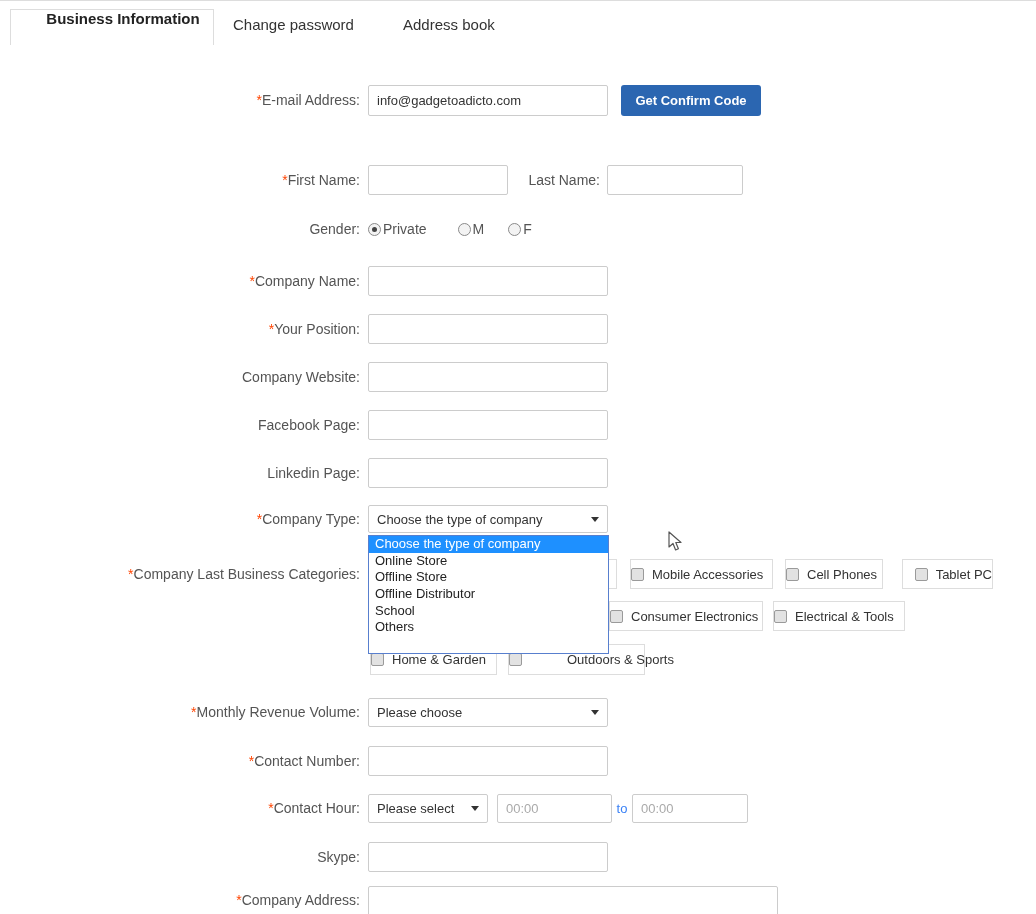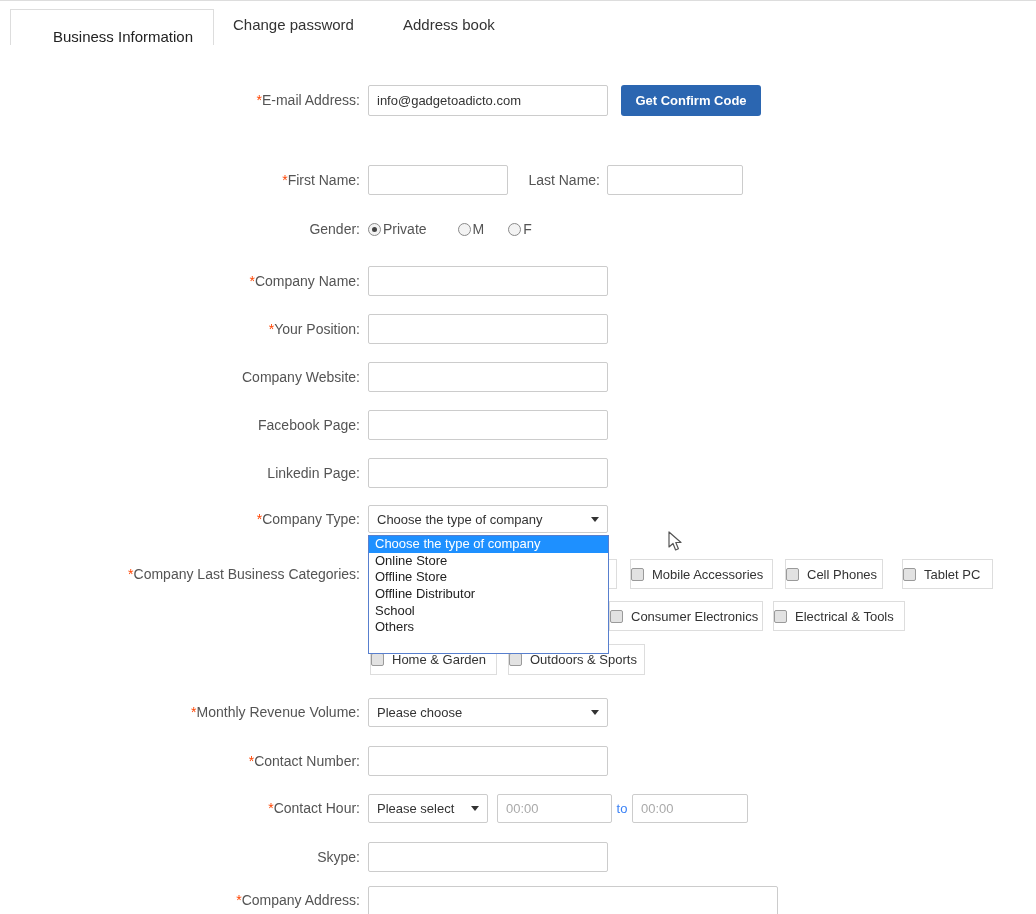--- a/index.html
+++ b/index.html
@@ -3,22 +3,22 @@
 <meta charset="utf-8">
 <style>
   * { margin:0; padding:0; box-sizing:border-box; }
   html,body { width:1036px; height:914px; background:#fff; overflow:hidden;
               font-family:"Liberation Sans", sans-serif; position:relative; }
 
   
   .tab-divider { position:absolute; left:0; top:44; width:1036px; height:1px; background:#ddd; }
   .tab-active { position:absolute; left:10; top:9px; left:10px; width:204px; height:36px;
                 background:#fff; border:1px solid #ddd; border-bottom:none; z-index:2;
-                display:flex; align-items:flex-end; justify-content:center;
-                font-size:15px; font-weight:normal; color:#222; cursor:default;padding-left:22px; }
+                display:flex; align-items:flex-start; justify-content:center;
+                font-size:15px; font-weight:bold; color:#222; cursor:default;padding-left:22px; }
   .tab-link { position:absolute; top:16px; font-size:15px; color:#333; cursor:pointer; }
 
   
   .lbl { position:absolute; left:0; width:360px; text-align:right;
          font-size:14px; color:#545454; line-height:30px; white-space:nowrap; }
   .req { color:#ff4400; }
   .inp { position:absolute; height:30px; border:1px solid #ccc; border-radius:2px;
          background:#fff; font-family:"Liberation Sans",sans-serif;
          font-size:13px; color:#333; padding:0 8px; outline:none; }
   .inp::placeholder { color:#aaa; }
@@ -123,37 +123,37 @@
 <div class="cat" style="left:540px; top:559px; width:77px;"></div>
 
 <div class="cat" style="left:630px; top:559px; width:143px;">
   <span class="cbx"></span>
   <span class="cat-label">Mobile Accessories</span>
 </div>
 <div class="cat" style="left:785px; top:559px; width:98px;">
   <span class="cbx"></span>
   <span class="cat-label">Cell Phones</span>
 </div>
-<div class="cat" style="left:902px; top:559px; width:91px;">
+<div class="cat" style="left:902px; top:559px; width:91px;justify-content:flex-end;">
   <span class="cbx"></span>
   <span class="cat-label">Tablet PC</span>
 </div>
 <div class="cat" style="left:609px; top:601px; width:154px;">
   <span class="cbx"></span>
   <span class="cat-label">Consumer Electronics</span>
 </div>
 <div class="cat" style="left:773px; top:601px; width:132px;">
   <span class="cbx"></span>
   <span class="cat-label">Electrical &amp; Tools</span>
 </div>
 <div class="cat" style="left:370px; top:644px; width:127px; height:31px;">
   <span class="cbx"></span>
   <span class="cat-label">Home &amp; Garden</span>
 </div>
-<div class="cat" style="left:508px; top:644px; width:137px; height:31px;">
+<div class="cat" style="left:508px; top:644px; width:137px; height:31px;gap:37px;">
   <span class="cbx"></span>
   <span class="cat-label">Outdoors &amp; Sports</span>
 </div>
 
 <div class="lbl" style="top:698px; line-height:29px;"><span class="req">*</span><span>Monthly Revenue Volume:</span></div>
 <div class="sel" style="left:368px; top:698px; width:240px; height:29px;">
   <span>Please choose</span>
   <span class="arrow"></span>
 </div>
 

